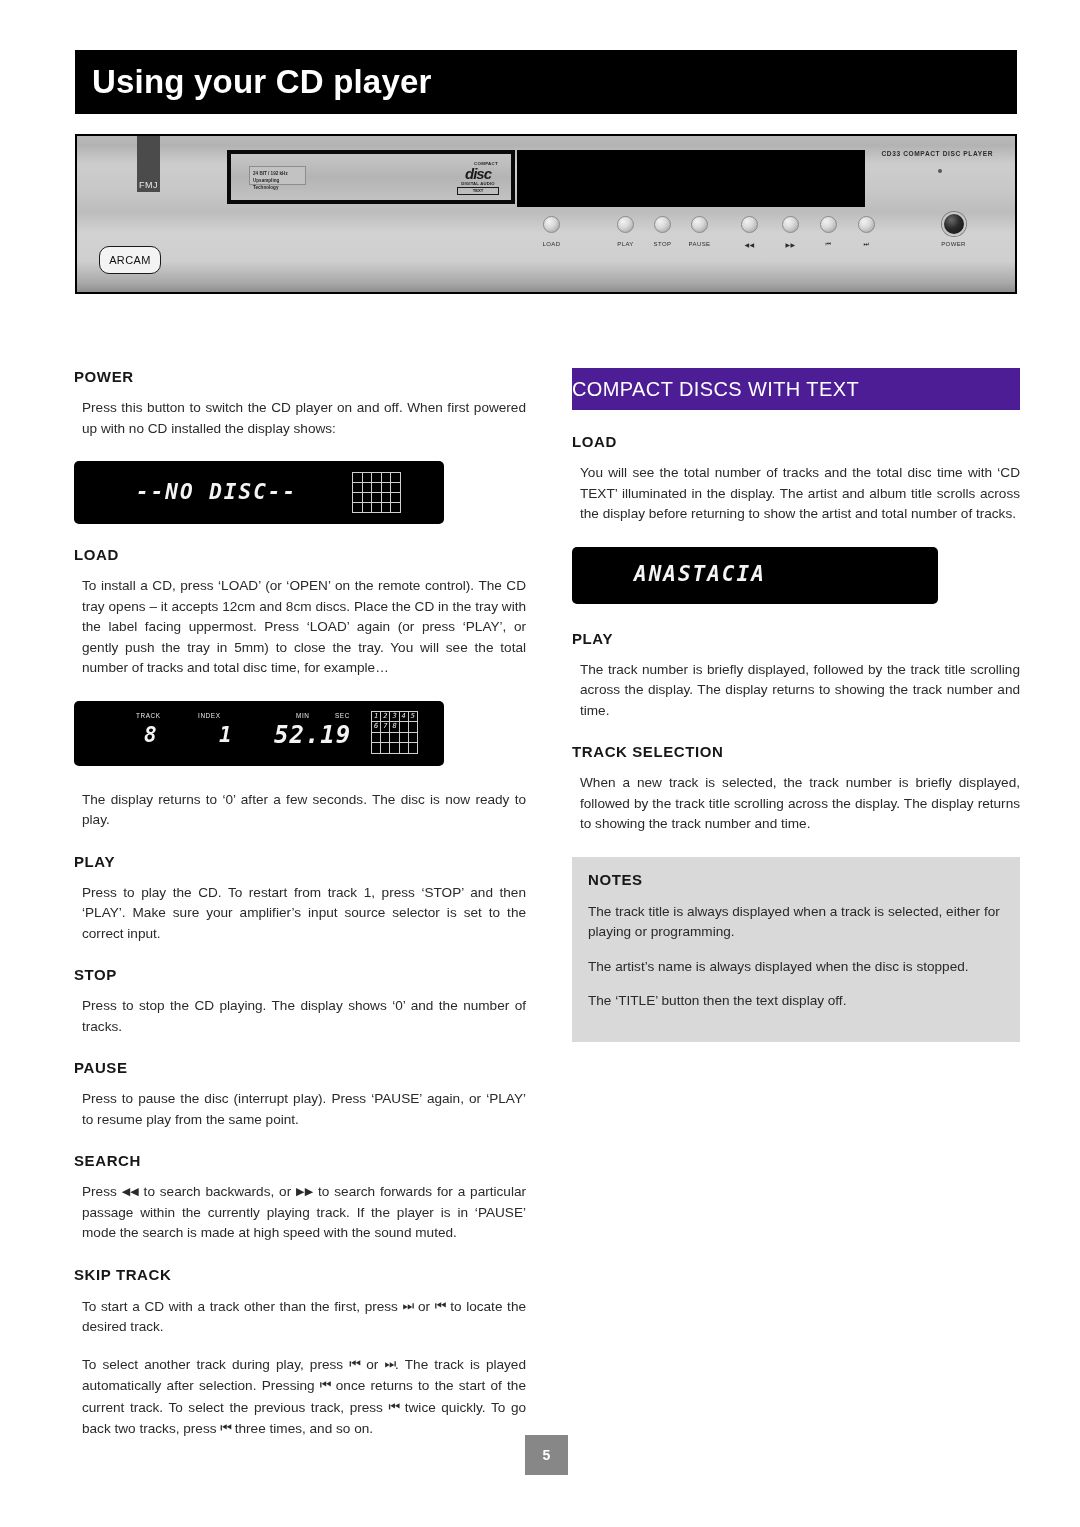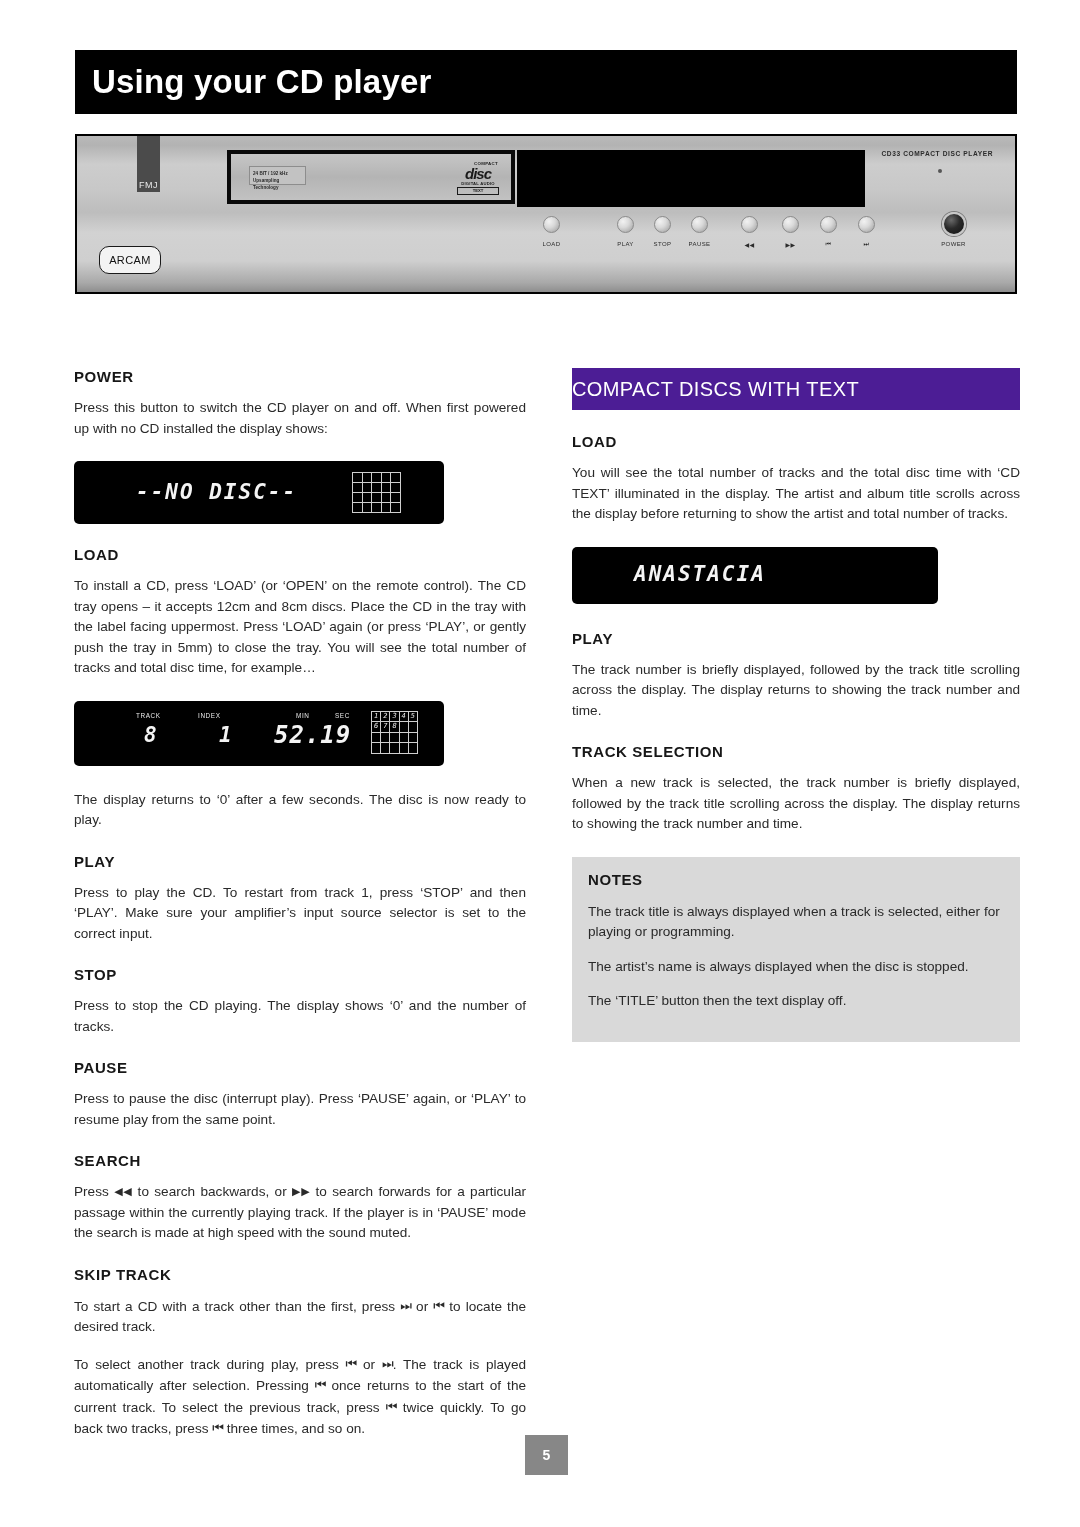--- a/index.html
+++ b/index.html
@@ -198,21 +198,21 @@
   h3.sec {
     font-size: 15px;
     font-weight: bold;
     letter-spacing: 0.6px;
     margin: 0 0 13px 0;
     color: #171717;
   }
   p.body {
     font-size: 13.6px;
     line-height: 20.5px;
-    margin: 0 0 22px 0;
+    margin: 0 0 22px 8px;
     text-align: justify;
     color: #2a2a2a;
   }
 
   .sec-head-bar {
     background: #4c1d95;
     color: #ffffff;
     height: 42px;
     display: flex;
     align-items: center;

